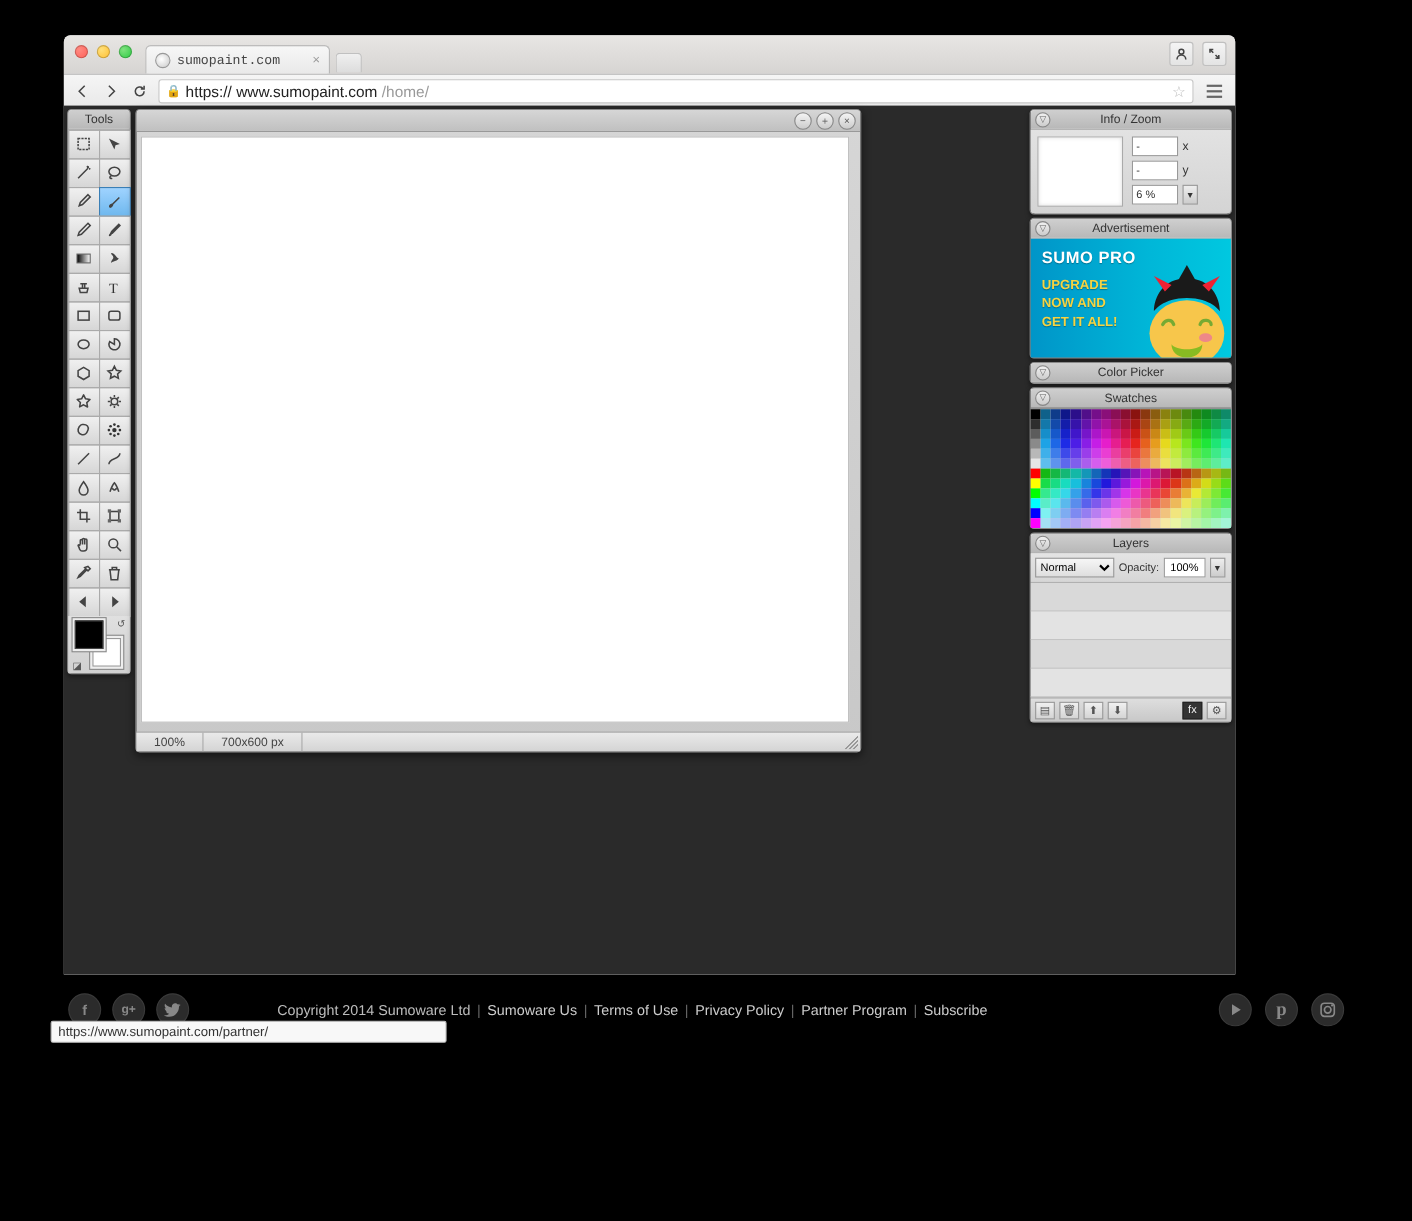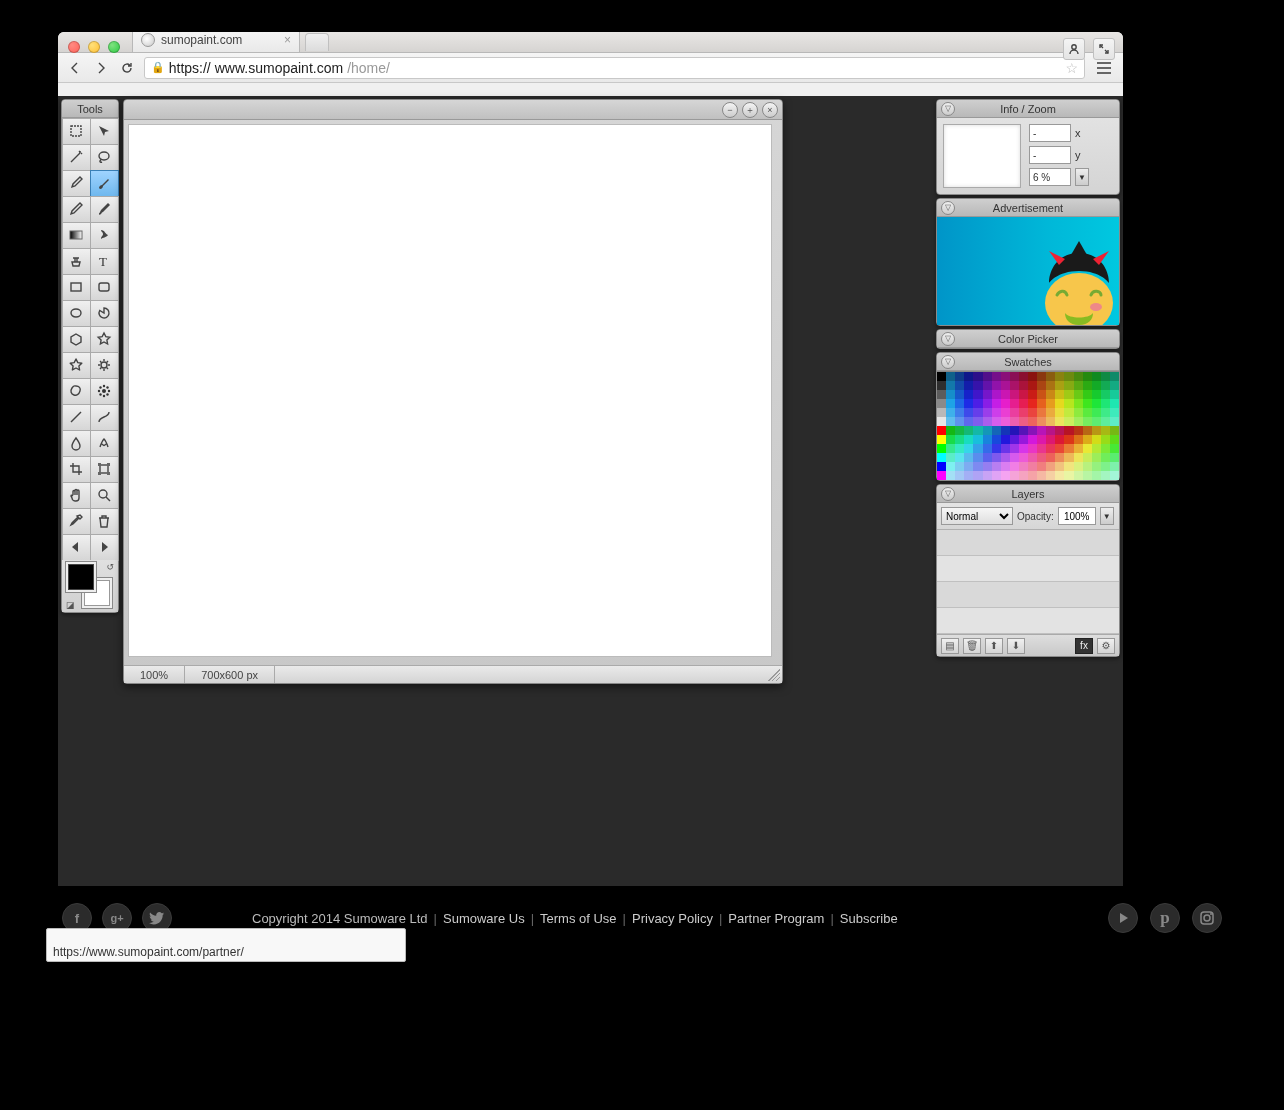--- a/index.html
+++ b/index.html
@@ -21,24 +21,25 @@
     left: 58px;
     top: 32px;
     width: 1065px;
     height: 854px;
     background: #f0f0f0;
     border-radius: 6px 6px 0 0;
     box-shadow: 0 10px 30px rgba(0,0,0,.5);
     overflow: hidden;
   }
   .titlebar {
-    height: 21px;
+    height: 36px;
     background: linear-gradient(#e8e6e4, #d6d4d2);
     border-bottom: 1px solid #b8b8b8;
     position: relative;
+    font-family: Liberation Mono, monospace;
   }
   .traffic {
     position: absolute;
     left: 10px; top: 9px;
     display: flex; gap: 8px;
   }
   .tl {
     width: 12px; height: 12px; border-radius: 50%;
     box-shadow: inset 0 0 0 1px rgba(0,0,0,.2);
   }
@@ -365,21 +366,21 @@
   .footer-links .sep { color:#666;}
   .footer-links a { color:#ccc; text-decoration:none; }
   .footer-right { margin-left:auto; display:flex; gap:12px;}
 
   .status-link {
     position:absolute;
     left:46px; top: 928px;
     background:#f8f8f8;
     border:1px solid #bbb;
     border-radius:2px;
-    padding:16px 10px 2px 6px;
+    padding:2px 10px 2px 6px;
     font-size:12px; color:#333;
     width:360px;
   }
 
   
   .ic { stroke:#444; stroke-width:1.4; fill:none; }
 </style>
 </head>
 <body>
 
@@ -693,20 +694,28 @@
           </div>
         </div>
       </div>
 
       <div class="panel">
         <div class="panel-header">
           <span class="hdr-icon">▽</span>
           <span>Advertisement</span>
         </div>
         <div class="ad-body">
+          <div class="ad-text">
+            <div class="t1">SUMO PRO</div>
+            <div class="t2">
+              <div>UPGRADE</div>
+              <div>NOW AND</div>
+              <div>GET IT ALL!</div>
+            </div>
+          </div>
           <svg class="ad-mascot" viewBox="0 0 88 100">
             <ellipse cx="48" cy="70" rx="34" ry="30" fill="#f7c64b"></ellipse>
             <path d="M48 20c-22 0-30 18-30 30 0 0 8-12 30-12s30 12 30 12c0-12-8-30-30-30z" fill="#1a1a1a"></path>
             <path d="M48 8l-8 14h16z" fill="#1a1a1a"></path>
             <path d="M28 32l-10-14 16 8z M68 32l10-14-16 8z" fill="#e23"></path>
             <path d="M30 66c4-6 12-8 18-8s14 2 18 8" stroke="#6b3" stroke-width="0" fill="none"></path>
             <path d="M26 62c2-4 8-6 10 0M60 62c2-6 10-4 10 0" stroke="#7a3" stroke-width="3" fill="none" stroke-linecap="round"></path>
             <path d="M34 80c4 6 24 6 28 0 0 6-4 12-14 12s-14-6-14-12z" fill="#8b2"></path>
             <ellipse cx="65" cy="74" rx="6" ry="4" fill="#e88"></ellipse>
           </svg>

